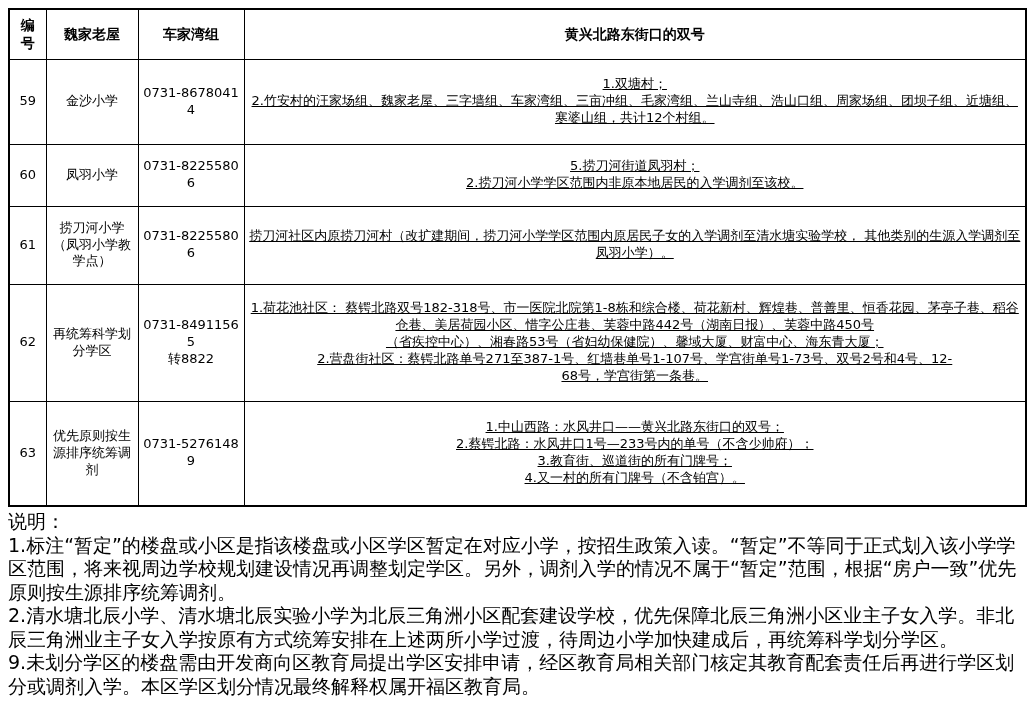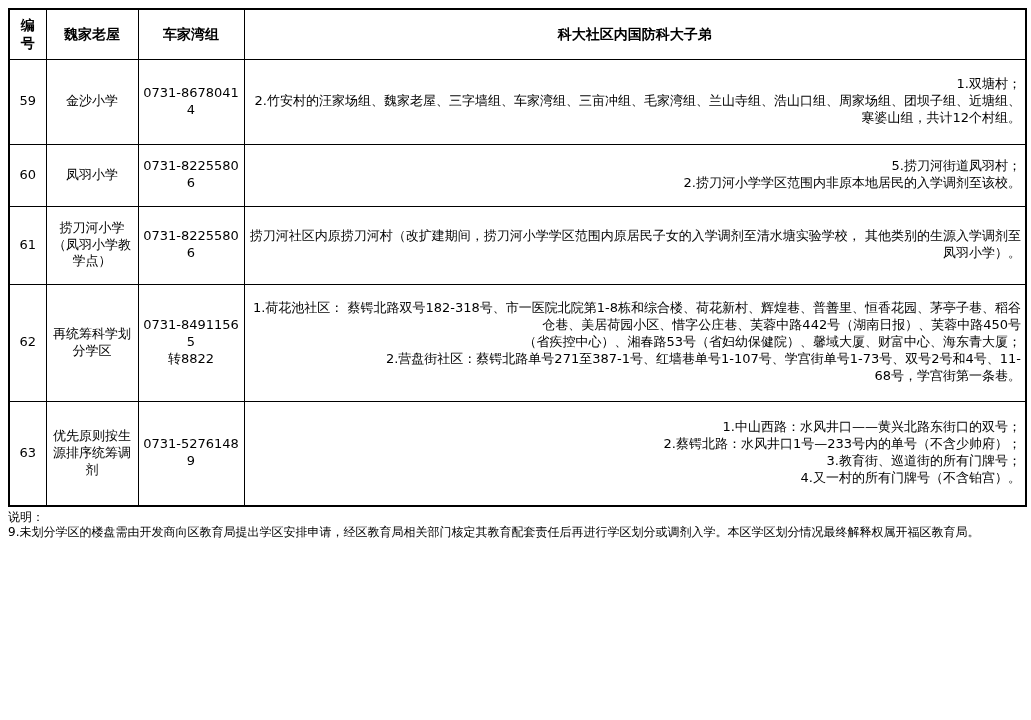--- a/index.html
+++ b/index.html
@@ -36,40 +36,41 @@
   table.district-table th {
     font-weight: bold;
     font-size: 14px;
     text-align: center;
   }
   td.c-id, td.c-name, td.c-phone {
     text-align: center;
     white-space: pre-wrap;
   }
   td.c-detail {
-    text-align: right;
+    text-align: center;
     white-space: pre-wrap;
     padding-left: 6px;
     padding-right: 6px;
+    text-decoration: underline;
   }
   col.col-id    { width: 37px; }
   col.col-name  { width: 92px; }
   col.col-phone { width: 106px; }
   col.col-det   { width: 782px; }
   tr.hrow  { height: 50px; }
   tr.r0 { height: 85px; }
   tr.r1 { height: 62px; padding-left: 24px; }
   tr.r2 { height: 78px; }
   tr.r3 { height: 117px; }
   tr.r4 { height: 105px; }
   tr.r5 { height: 75px; }
   .notes {
     margin-top: 3px;
     width: 1019px;
-    font-size: 12px;
+    font-size: 19px;
     line-height: 1.24;
   }
   .notes .note-line {
     white-space: pre-wrap;
     word-break: break-all;
   }
 </style>
 </head>
 <body>
 
@@ -80,21 +81,21 @@
       <col class="col-id">
         <col class="col-name">
         <col class="col-phone">
         <col class="col-det">
     </colgroup>
     <thead>
       <tr class="hrow">
         <th>编号</th>
         <th>魏家老屋</th>
         <th>车家湾组</th>
-        <th>科大社区内国防科大子弟</th>
+        <th>黄兴北路东街口的双号</th>
       </tr>
     </thead>
     <tbody>
       <tr class="r0">
         <td class="c-id">59</td>
         <td class="c-name">金沙小学</td>
         <td class="c-phone">0731-86780414</td>
         <td class="c-detail">1.双塘村；
 2.竹安村的汪家场组、魏家老屋、三字墙组、车家湾组、三亩冲组、毛家湾组、兰山寺组、浩山口组、周家场组、团坝子组、近塘组、寒婆山组，共计12个村组。</td>
       </tr>
@@ -111,33 +112,35 @@
         <td class="c-phone">0731-82255806</td>
         <td class="c-detail">捞刀河社区内原捞刀河村（改扩建期间，捞刀河小学学区范围内原居民子女的入学调剂至清水塘实验学校， 其他类别的生源入学调剂至凤羽小学）。</td>
       </tr>
       <tr class="r3">
         <td class="c-id">62</td>
         <td class="c-name">再统筹科学划分学区</td>
         <td class="c-phone">0731-84911565
 转8822</td>
         <td class="c-detail">1.荷花池社区： 蔡锷北路双号182-318号、市一医院北院第1-8栋和综合楼、荷花新村、辉煌巷、普善里、恒香花园、茅亭子巷、稻谷仓巷、美居荷园小区、惜字公庄巷、芙蓉中路442号（湖南日报）、芙蓉中路450号
 （省疾控中心）、湘春路53号（省妇幼保健院）、馨域大厦、财富中心、海东青大厦；
-2.营盘街社区：蔡锷北路单号271至387-1号、红墙巷单号1-107号、学宫街单号1-73号、双号2号和4号、11-
+2.营盘街社区：蔡锷北路单号271至387-1号、红墙巷单号1-107号、学宫街单号1-73号、双号2号和4号、12-
 68号，学宫街第一条巷。</td>
       </tr>
       <tr class="r4">
         <td class="c-id">63</td>
         <td class="c-name">优先原则按生源排序统筹调剂</td>
         <td class="c-phone">0731-52761489</td>
         <td class="c-detail">1.中山西路：水风井口——黄兴北路东街口的双号；
 2.蔡锷北路：水风井口1号—233号内的单号（不含少帅府）；
 3.教育街、巡道街的所有门牌号；
 4.又一村的所有门牌号（不含铂宫）。</td>
       </tr>
     </tbody>
   </table>
 
   <div class="notes">
     <div class="note-line">说明：</div>
+    <div class="note-line">1.标注“暂定”的楼盘或小区是指该楼盘或小区学区暂定在对应小学，按招生政策入读。“暂定”不等同于正式划入该小学学区范围，将来视周边学校规划建设情况再调整划定学区。另外，调剂入学的情况不属于“暂定”范围，根据“房户一致”优先原则按生源排序统筹调剂。</div>
+    <div class="note-line">2.清水塘北辰小学、清水塘北辰实验小学为北辰三角洲小区配套建设学校，优先保障北辰三角洲小区业主子女入学。非北辰三角洲业主子女入学按原有方式统筹安排在上述两所小学过渡，待周边小学加快建成后，再统筹科学划分学区。</div>
     <div class="note-line">9.未划分学区的楼盘需由开发商向区教育局提出学区安排申请，经区教育局相关部门核定其教育配套责任后再进行学区划分或调剂入学。本区学区划分情况最终解释权属开福区教育局。</div>
   </div>
 
 </div>
 
 </body></html>

